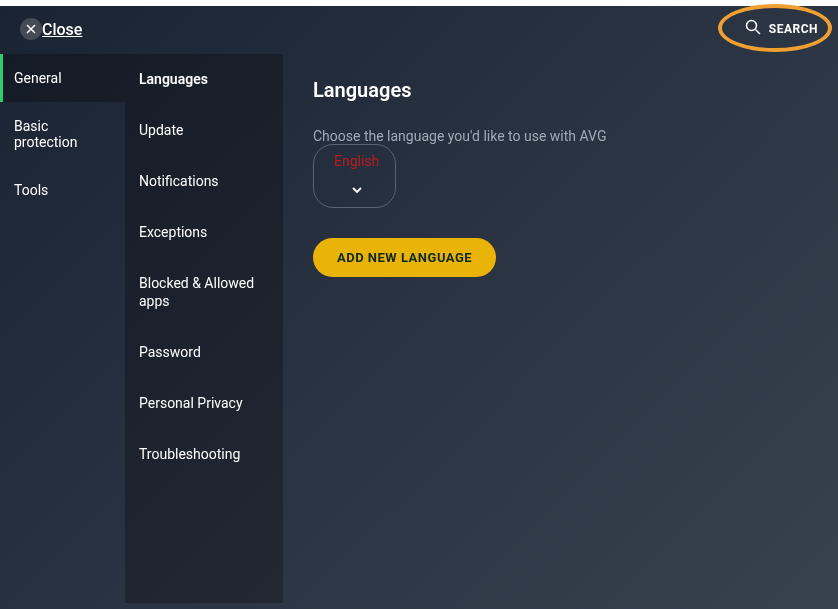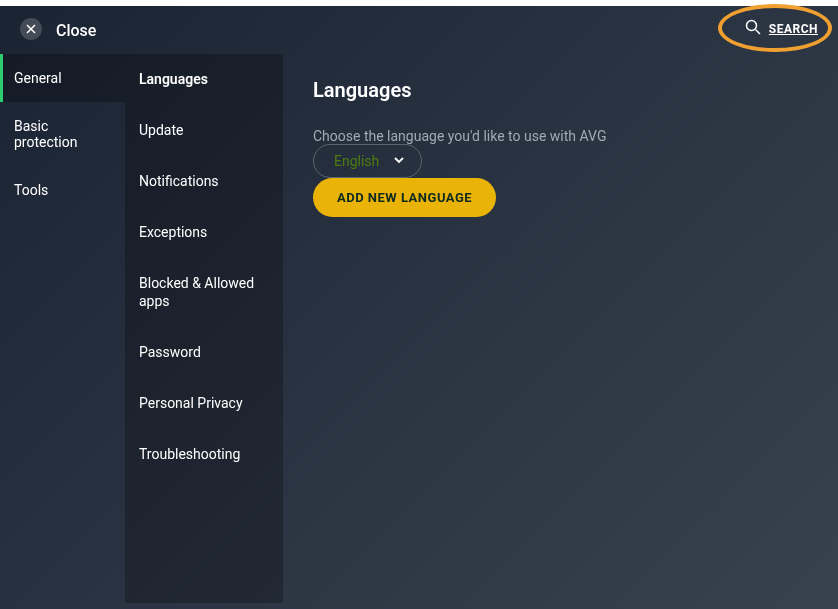--- a/index.html
+++ b/index.html
@@ -26,22 +26,22 @@
     }
     .header {
       display: flex;
       align-items: center;
       justify-content: space-between;
       padding: 18px 20px 14px 20px;
       position: relative;
     }
     .close-group {
       display: flex;
-      align-items: flex-end;
-      gap: 14px;
+      align-items: center;
+      text-decoration: underline;
     }
     .close-icon {
       width: 22px;
       height: 22px;
       border-radius: 50%;
       background: rgba(255,255,255,0.18);
       display: flex;
       align-items: center;
       justify-content: center;
       cursor: pointer;
@@ -55,21 +55,20 @@
       font-weight: 500;
       color: #fff;
     }
     .search-group {
       display: flex;
       align-items: center;
       gap: 8px;
       cursor: pointer;
       position: relative;
       z-index: 2;
-      text-decoration: underline;
     }
     .search-icon svg {
       width: 16px;
       height: 16px;
     }
     .search-label {
       font-size: 12px;
       font-weight: 700;
       letter-spacing: 0.5px;
       color: #fff;
@@ -145,22 +144,24 @@
       color: #a0aab5;
     }
     .language-select {
       display: inline-flex;
       align-items: center;
       gap: 14px;
       padding: 8px 16px 8px 20px;
       border: 1px solid #5a6470;
       border-radius: 20px;
       font-size: 14px;
-      color: #4d7c0f;
-      cursor: pointer;
+      color: #b91c1c;
+      cursor: pointer;
+      margin-bottom: 30px;
+      flex-direction: column;
     }
     .chevron-down svg {
       width: 12px;
       height: 12px;
     }
     .add-button {
       display: inline-block;
       padding: 12px 24px;
       background: #eab308;
       color: #0f2a1f;

